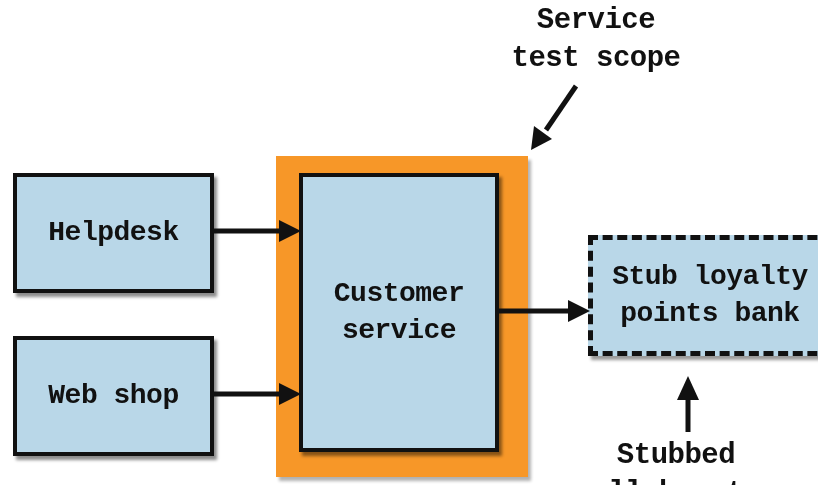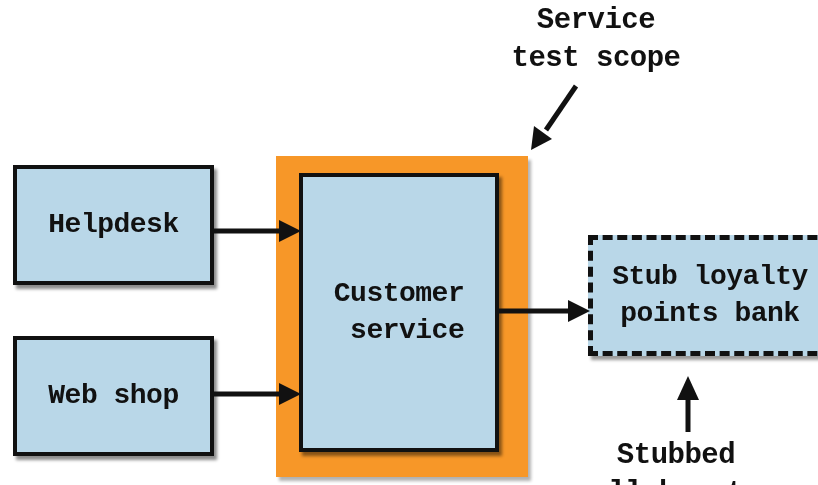--- a/index.html
+++ b/index.html
@@ -45,23 +45,23 @@
     display: flex;
     align-items: center;
     justify-content: center;
     text-align: center;
     font-size: 28px;
     font-weight: bold;
     letter-spacing: -0.5px;
     line-height: 1.3;
     white-space: pre-line;
   }
-  .helpdesk { left: 13px;  top: 165px; width: 201px; height: 120px; }
+  .helpdesk { left: 13px;  top: 173px; width: 201px; height: 120px; }
   .webshop  { left: 13px;  top: 336px; width: 201px; height: 120px; }
-  .customer { left: 299px; top: 173px; width: 200px; height: 279px; text-align: right; }
+  .customer { left: 299px; top: 173px; width: 200px; height: 279px; }
   .stub {
     left: 588px; top: 235px; width: 244px; height: 121px;
     border: 5px dashed var(--stroke, #111111);
     box-shadow: 3px 4px 3px rgba(0,0,0,0.40);
   }
   .overlay {
     position: absolute;
     left: 0; top: 0;
     width: 818px; height: 485px;
     pointer-events: none;

